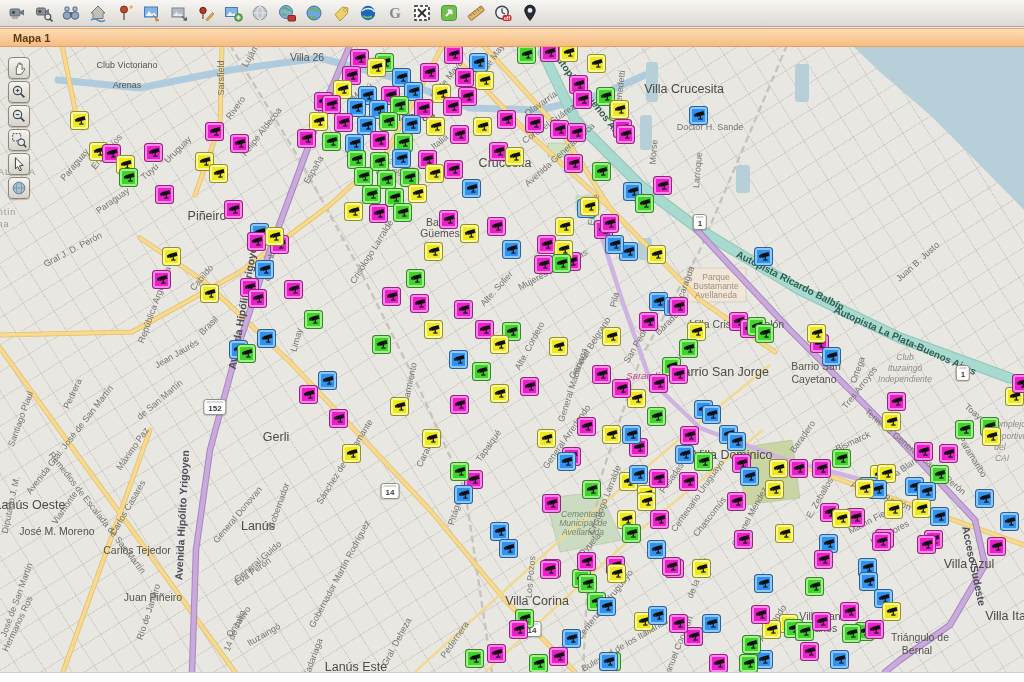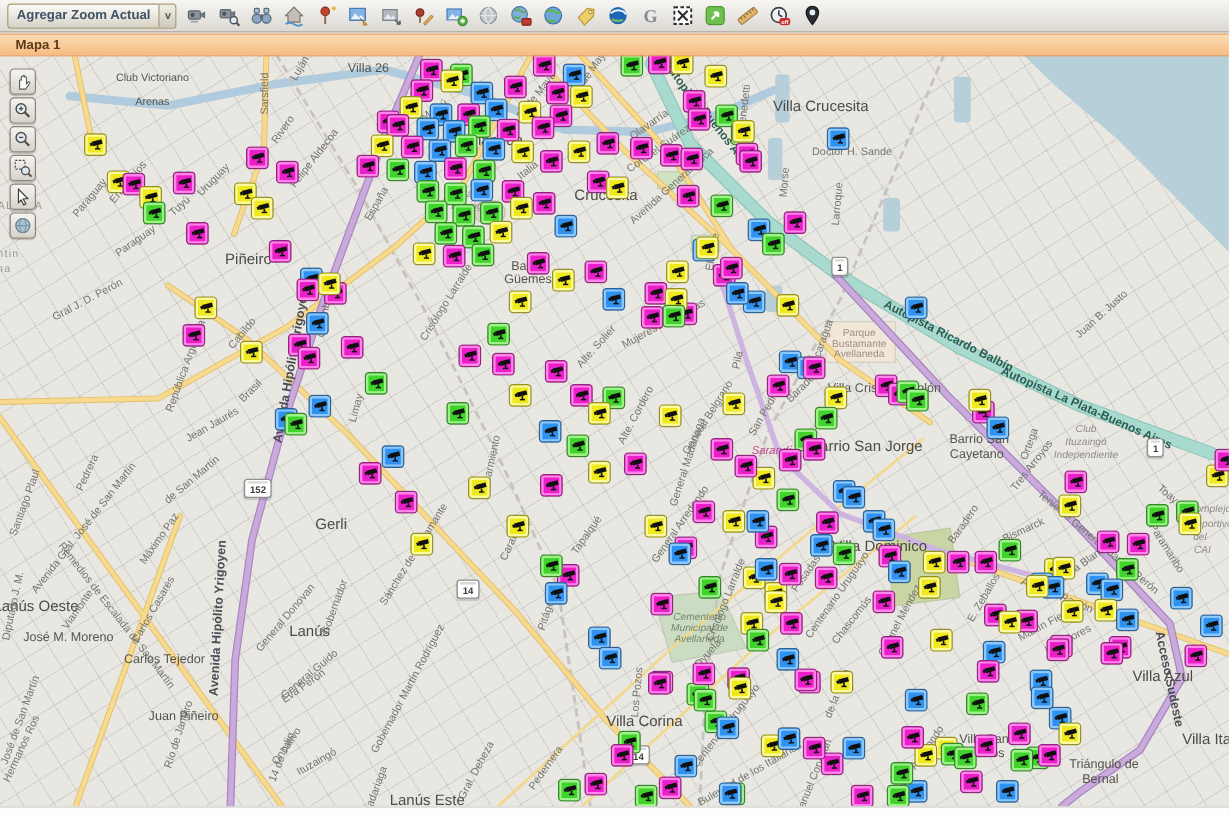--- a/index.html
+++ b/index.html
@@ -63,24 +63,20 @@
     display:flex;align-items:center;justify-content:center;box-shadow:0 1px 1px rgba(0,0,0,.2);}
   .cbtn svg{width:18px;height:18px;display:block;}
   
   #bottomstrip{position:absolute;left:0;top:672px;width:1024px;height:10px;
     background:#fdfdfd;border-top:1px solid #cfcdc9;z-index:45;}
 </style>
 </head>
 <body>
 
 <div id="toolbar">
-  <div class="dd">
-    <span>Agregar Zoom Actual</span>
-    <span class="dd-arr">v</span>
-  </div>
   <div id="tbicons" style="display:flex;gap:5px;align-items:center;">
       <button class="tbtn">
         <svg viewBox="0 0 20 20">
           <rect x="3" y="6" width="10" height="7" rx="1.5" fill="#8d939b" stroke="#5f656d"></rect>
           <circle cx="6.5" cy="9.5" r="1.8" fill="#4c5157"></circle>
           <path d="M13 8.5 L17 6.5 V12.5 L13 10.5 Z" fill="#6f757d"></path>
           <path d="M5 15 h6" stroke="#9aa0a8" stroke-width="1.5"></path>
         </svg>
       </button>
       <button class="tbtn">

